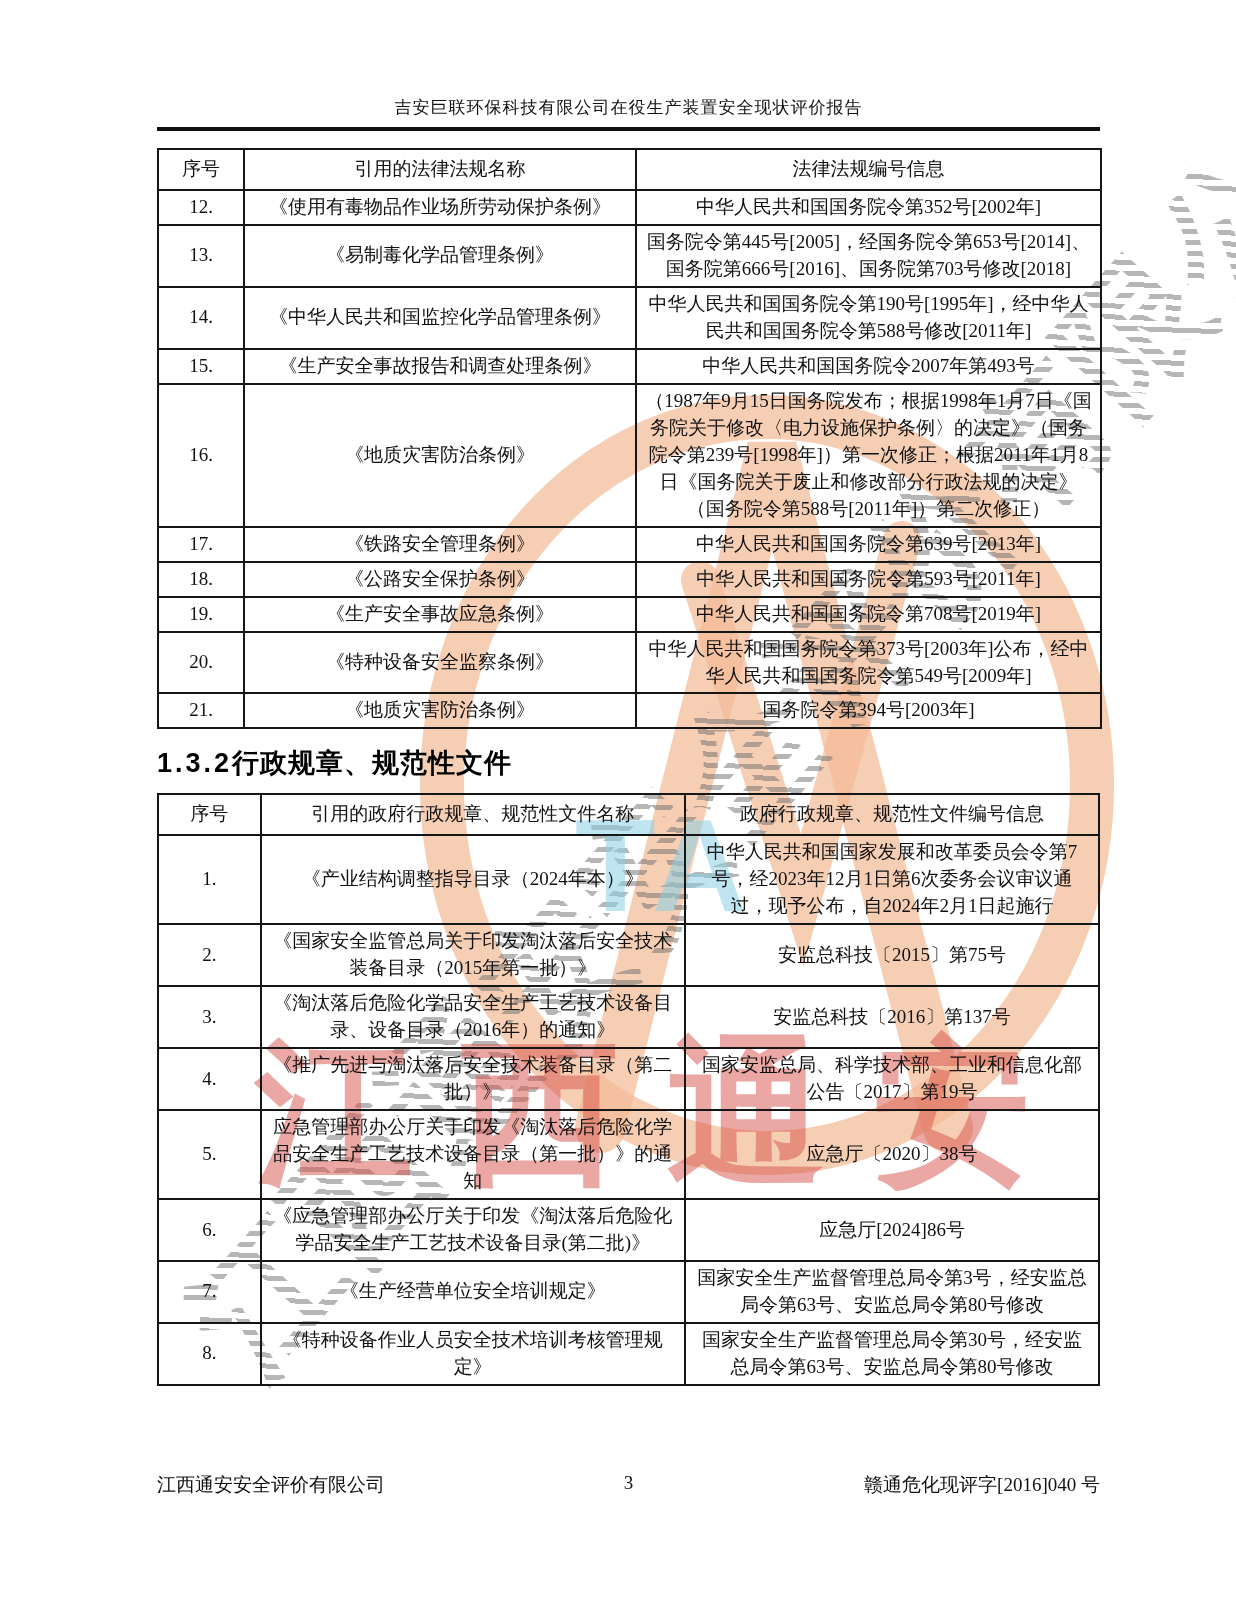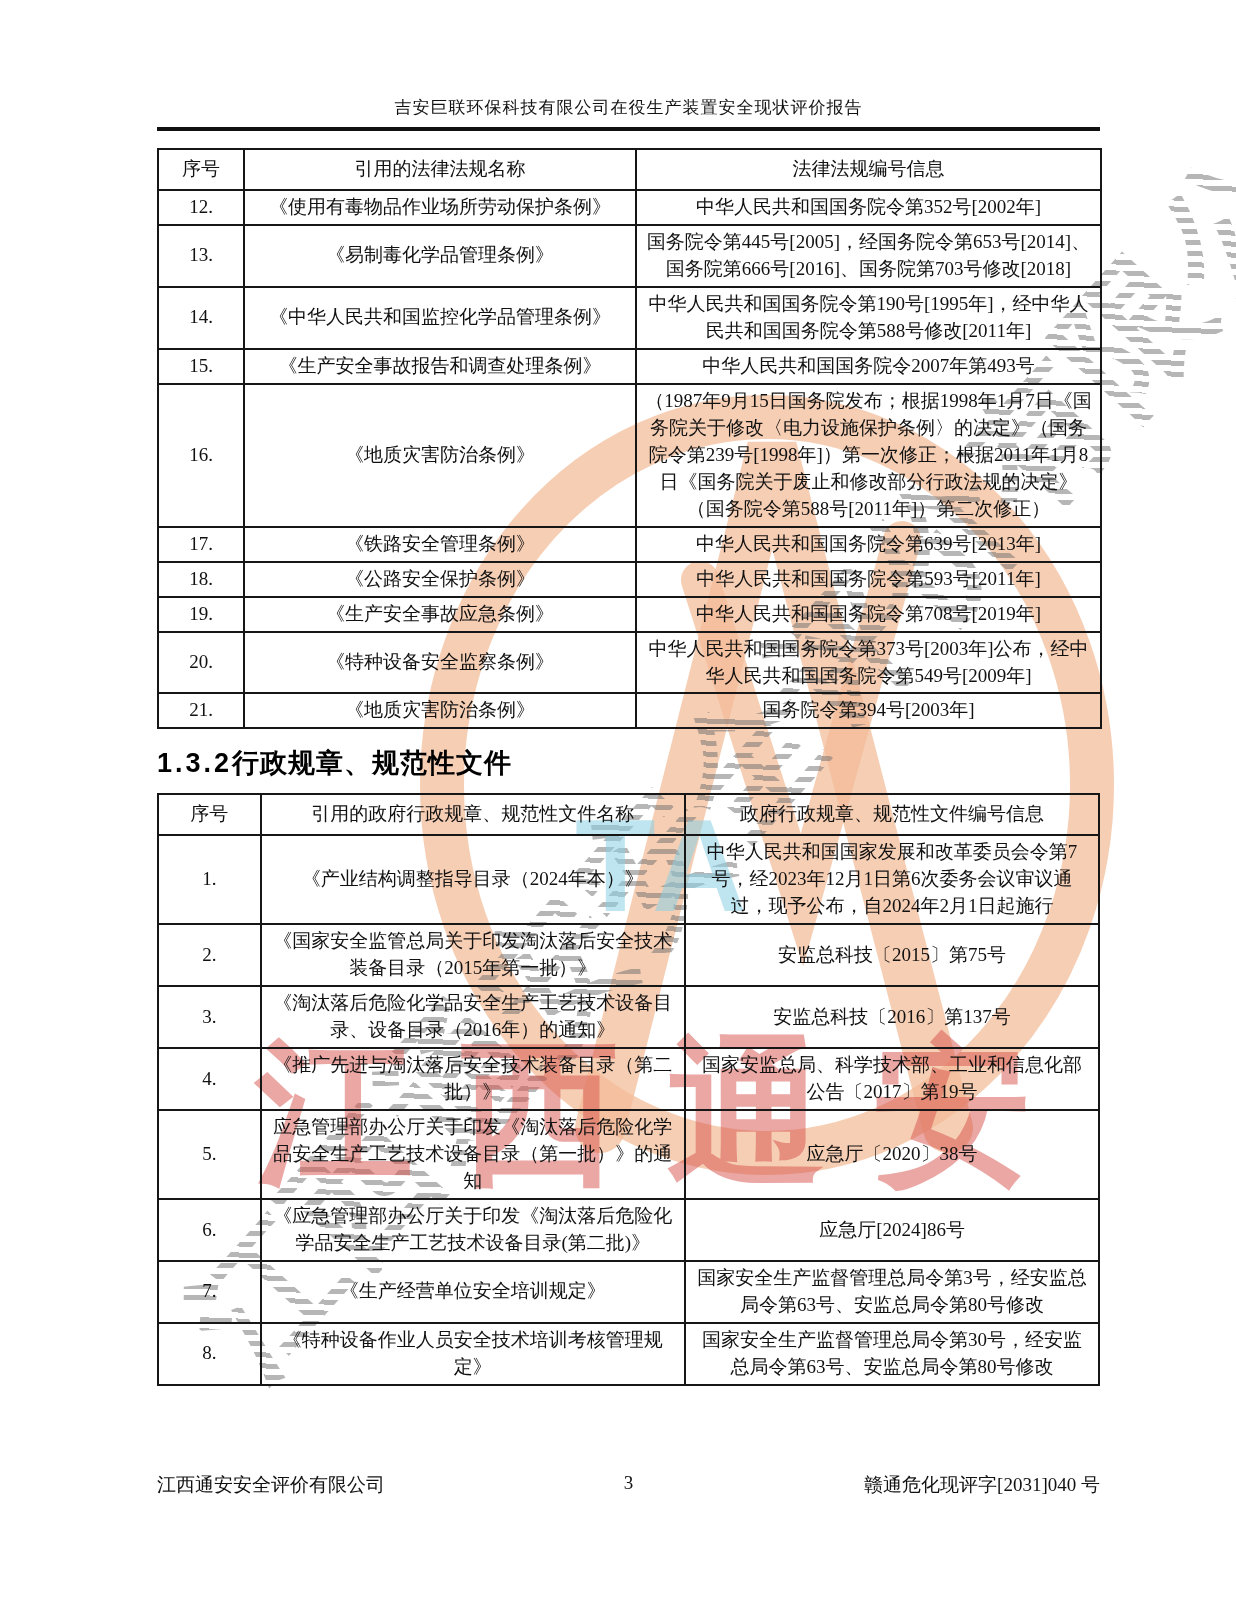--- a/index.html
+++ b/index.html
@@ -203,16 +203,16 @@
             <td>国家安全生产监督管理总局令第30号，经安监总局令第63号、安监总局令第80号修改</td>
           </tr>
         </tbody>
     </table>
 
   </div>
 
   <div class="doc-footer">
     <span class="center">3</span>
     <span>江西通安安全评价有限公司</span>
-    <span>赣通危化现评字[2031]040 号</span>
+    <span>赣通危化现评字[2016]040 号</span>
   </div>
 
 </div>
 
 </body></html>

